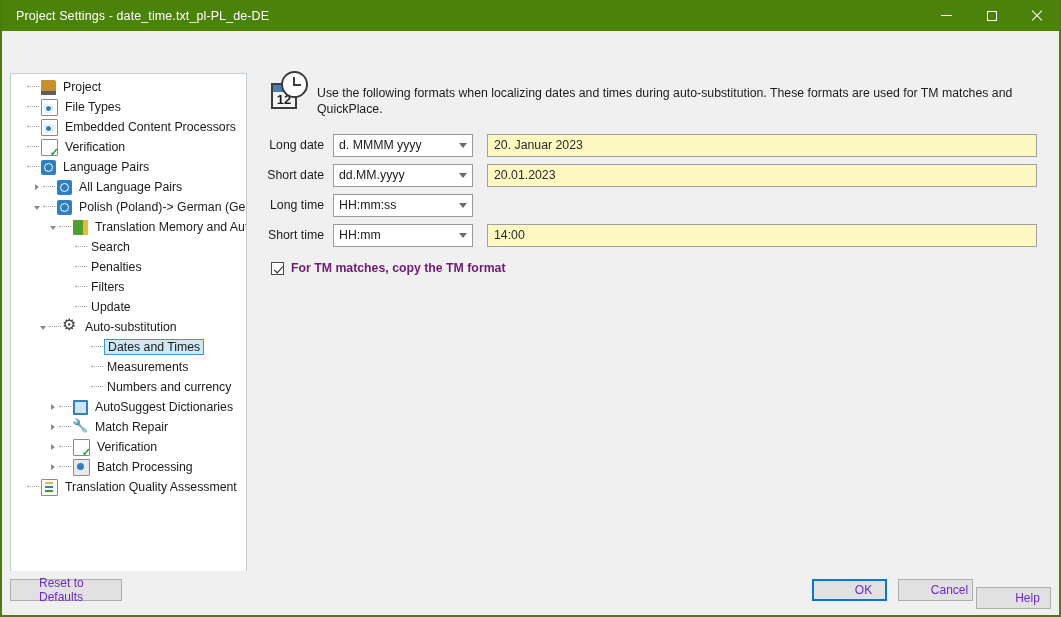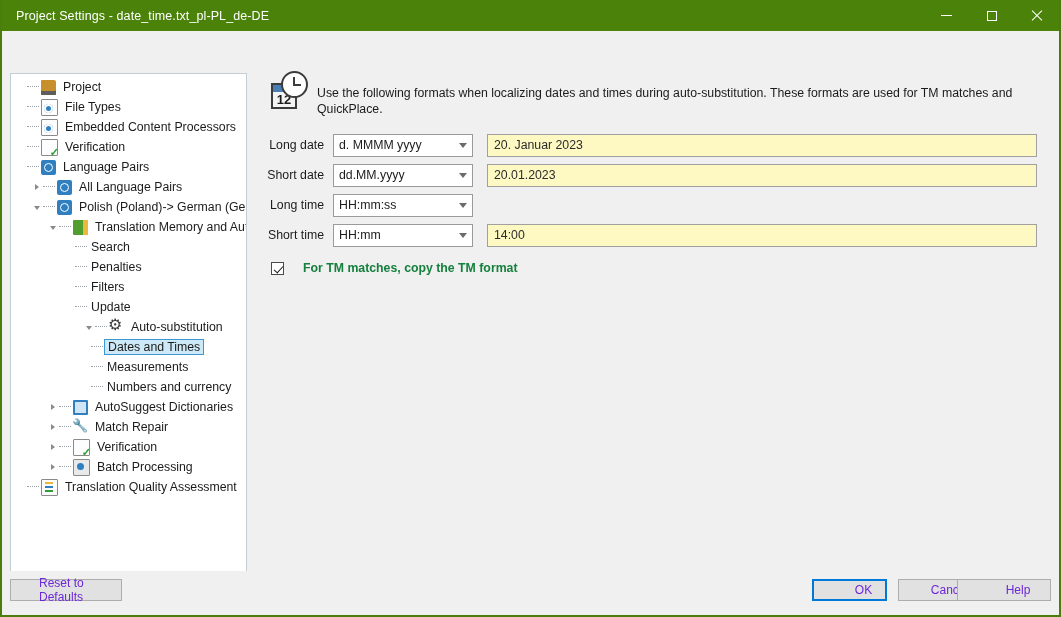--- a/index.html
+++ b/index.html
@@ -255,21 +255,21 @@
     width:13px;height:13px;background:#fff;border:1px solid #4a4a4a;
     box-sizing:border-box;position:relative;flex:0 0 auto;
   }
   .cbox.checked:after{
     content:"";position:absolute;left:3.5px;top:1px;
     width:4px;height:8px;
     border:solid #1b1b1b;border-width:0 1.6px 1.6px 0;
     transform:rotate(42deg);
   }
   .cblabel{
-    margin-left:19px;font-size:12.3px;font-weight:bold;color:#15803d;
+    margin-left:7px;font-size:12.3px;font-weight:bold;color:#701a75;
   }
   
   .footer{
     position:absolute;left:0;right:0;bottom:0;height:44px;
     background:#f0f0f0;
   }
   .btn{
     position:absolute;
     height:22px;
     background:#e1e1e1;
@@ -280,21 +280,21 @@
     display:flex;align-items:center;justify-content:center;
     cursor:default;
     padding-left:28px;
   }
   .btn.focused{
     border:2px solid #0078d7;
   }
   #btn-reset{left:8px;top:8px;width:112px;}
   #btn-ok{right:172px;top:8px;width:75px;}
   #btn-cancel{right:86px;top:8px;width:75px;}
-  #btn-help{right:8px;top:8px;width:94px;margin-left:20px;}
+  #btn-help{right:8px;top:16px;width:75px;margin-left:20px;}
 </style>
 </head>
 <body>
 
 <div class="window">
 
   <div class="titlebar">
     <span class="title-text">Project Settings - date_time.txt_pl-PL_de-DE</span>
     <div class="win-controls">
       <div class="win-btn">
@@ -373,21 +373,21 @@
         <div class="tnode" style="padding-left: 52px;">
           <span class="exp"></span>
           <span class="dots"></span>
           <span class="tlabel">Filters</span>
         </div>
         <div class="tnode" style="padding-left: 52px;">
           <span class="exp"></span>
           <span class="dots"></span>
           <span class="tlabel">Update</span>
         </div>
-        <div class="tnode" style="padding-left: 72px;">
+        <div class="tnode" style="padding-left: 26px;">
           <span class="exp open"></span>
           <span class="dots"></span>
           <span class="ico ic-gear"></span>
           <span class="tlabel">Auto-substitution</span>
         </div>
         <div class="tnode sel" style="padding-left: 68px;">
           <span class="exp"></span>
           <span class="dots"></span>
           <span class="tlabel">Dates and Times</span>
         </div>

